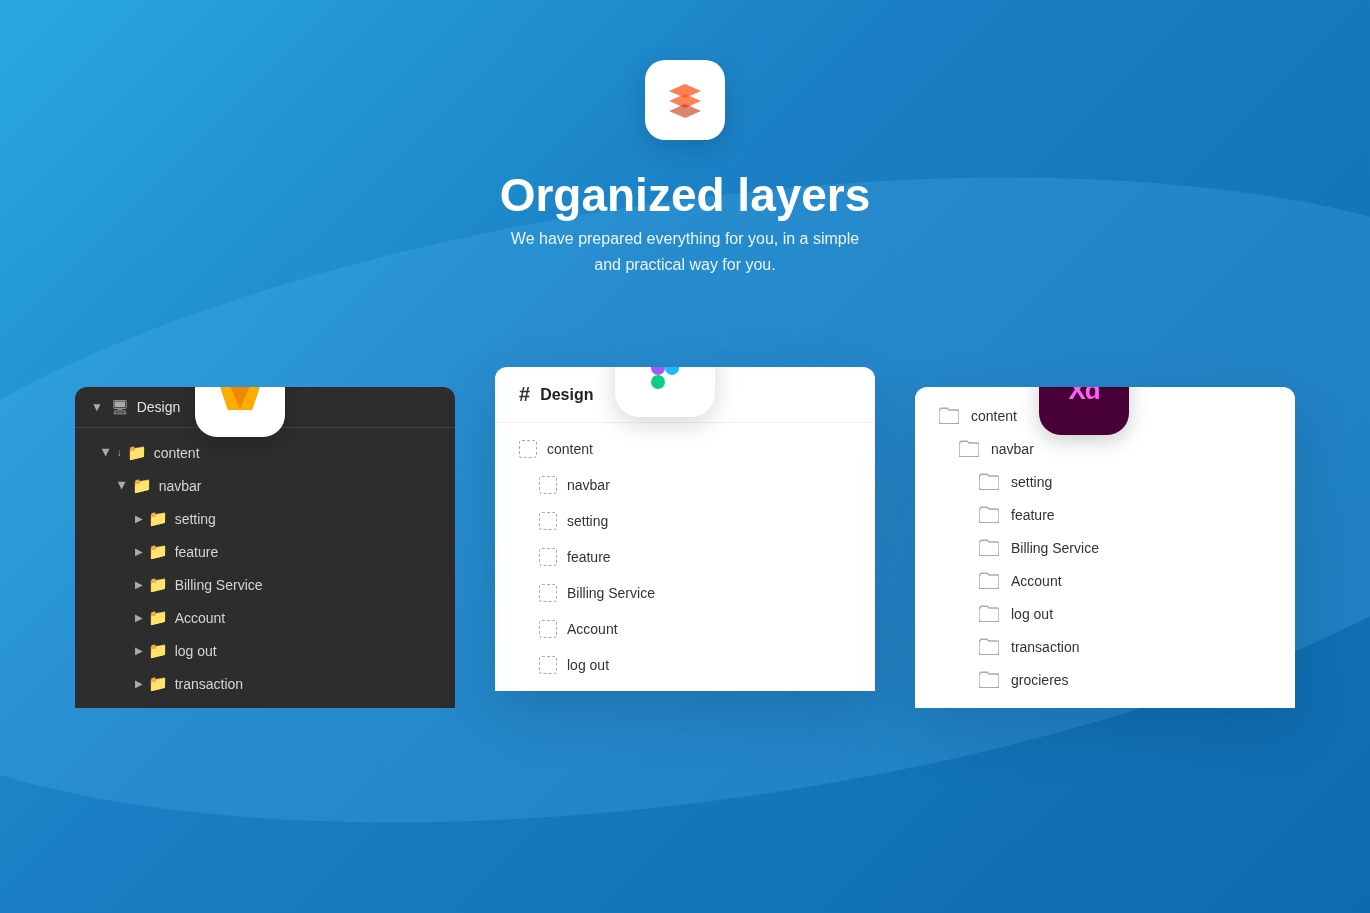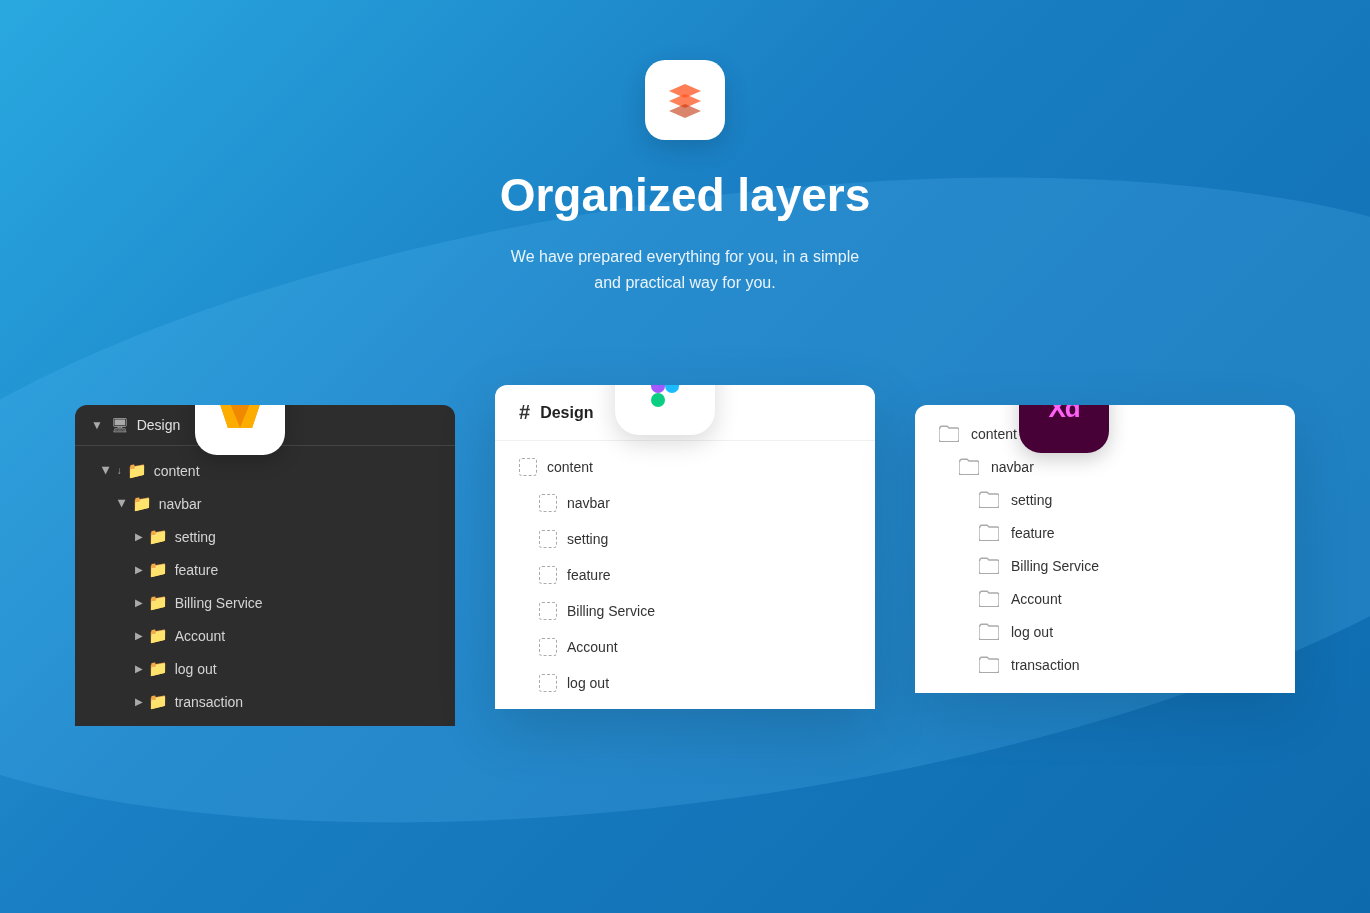--- a/index.html
+++ b/index.html
@@ -57,21 +57,21 @@
 
     .layers-icon {
       width: 44px;
       height: 44px;
     }
 
     .hero-title {
       font-size: 46px;
       font-weight: 800;
       color: white;
-      margin-bottom: 22px;
+      margin-bottom: 4px;
       text-align: right;
     }
 
     .hero-subtitle {
       font-size: 16px;
       color: rgba(255,255,255,0.9);
       text-align: center;
       line-height: 1.6;
       margin-bottom: 60px;
     }
@@ -236,21 +236,21 @@
       border-radius: 12px 12px 0 0;
       overflow: hidden;
       position: relative;
       box-shadow: 0 20px 60px rgba(0,0,0,0.12);
       margin-top: 30px;
     }
 
     .xd-app-icon {
       position: absolute;
       top: -42px;
-      left: 104px;
+      left: 124px;
       width: 90px;
       height: 90px;
       background: #470137;
       border-radius: 22px;
       display: flex;
       align-items: center;
       justify-content: center;
       box-shadow: 0 6px 20px rgba(0,0,0,0.2);
       z-index: 10;
     }
@@ -504,18 +504,24 @@
           <span>log out</span>
         </div>
 
         <div class="xd-item indent-2">
           <svg class="folder-icon-light" viewBox="0 0 22 18">
             <path d="M1 3 C1 2 2 1 3 1 L9 1 L11 3 L20 3 C21 3 22 4 22 5 L22 16 C22 17 21 18 20 18 L2 18 C1 18 0 17 0 16 L0 4 C0 3 1 3 1 3Z" fill="none" stroke="#aaa" stroke-width="1.5"></path>
           </svg>
           <span>transaction</span>
         </div>
 
+        <div class="xd-item indent-2">
+          <svg class="folder-icon-light" viewBox="0 0 22 18">
+            <path d="M1 3 C1 2 2 1 3 1 L9 1 L11 3 L20 3 C21 3 22 4 22 5 L22 16 C22 17 21 18 20 18 L2 18 C1 18 0 17 0 16 L0 4 C0 3 1 3 1 3Z" fill="none" stroke="#aaa" stroke-width="1.5"></path>
+          </svg>
+          <span>grocieres</span>
+        </div>
 
       </div>
     </div>
 
   </div>
 </div>
 
 </body></html>

